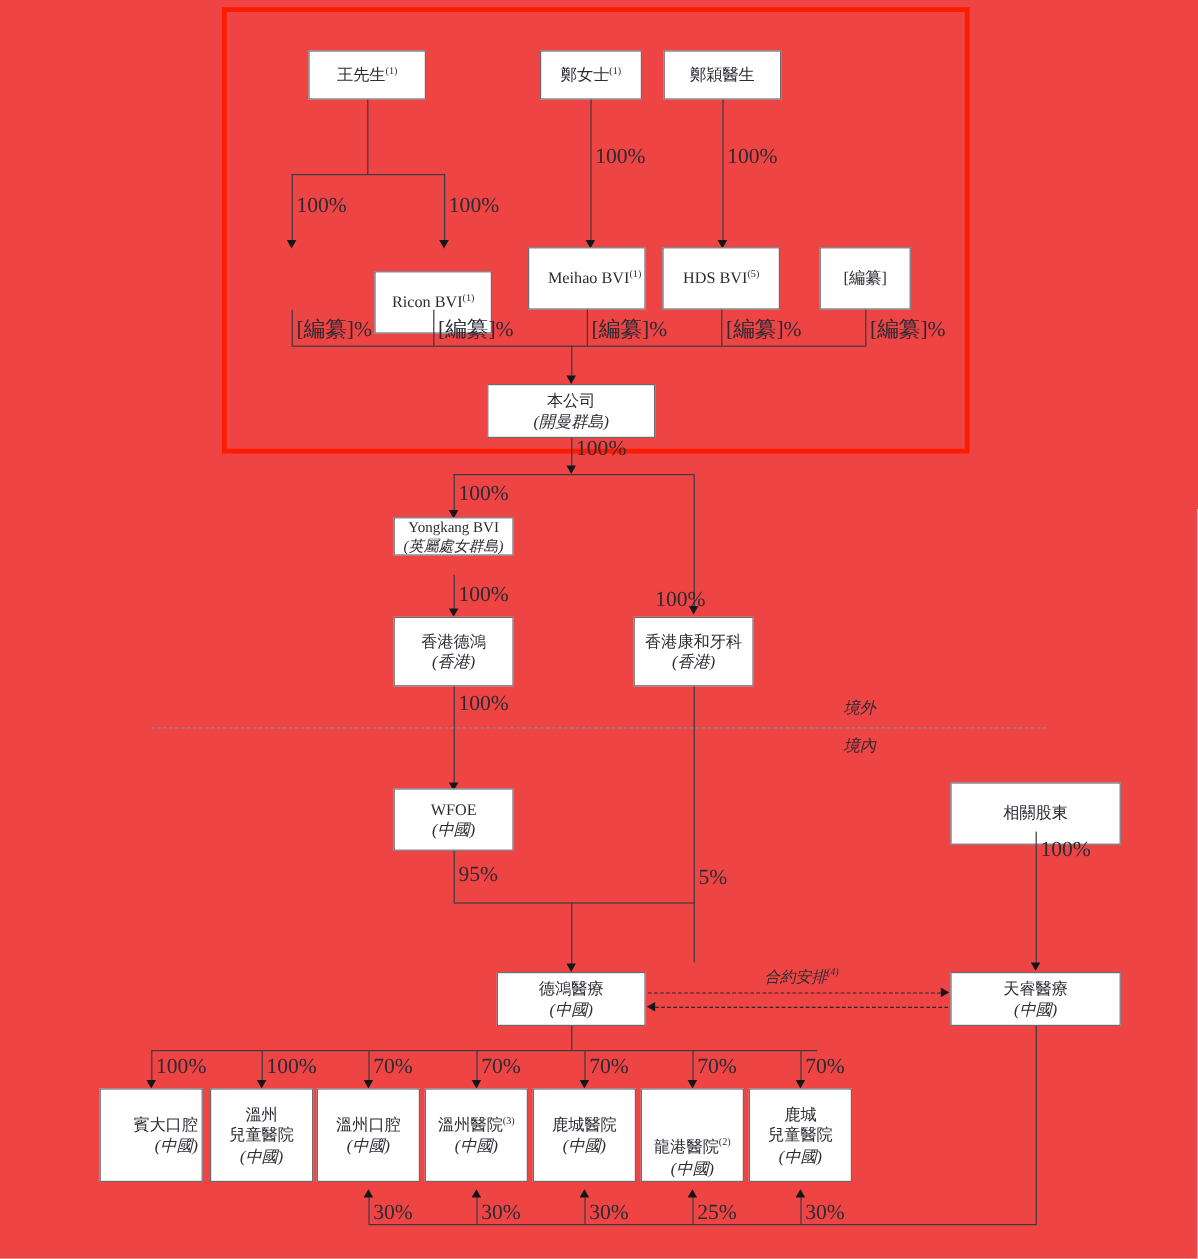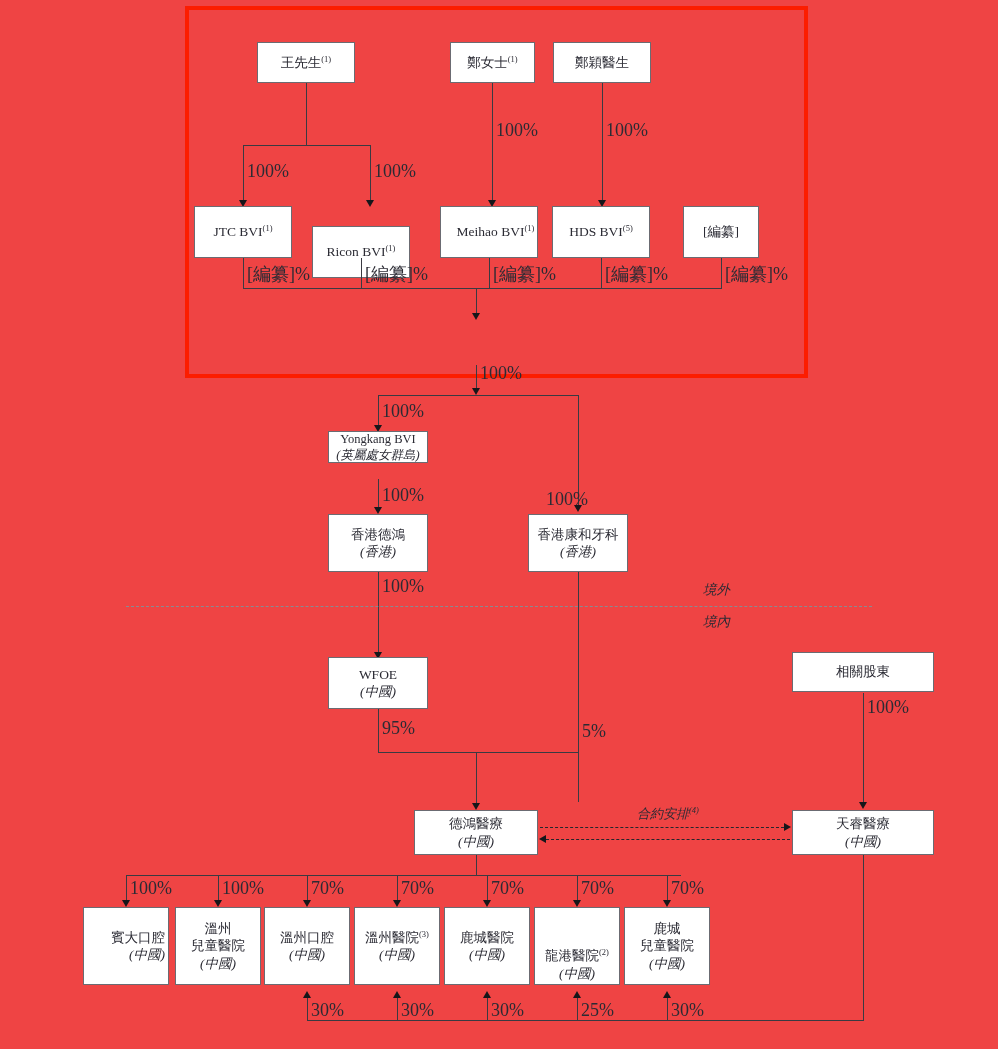--- a/index.html
+++ b/index.html
@@ -127,23 +127,20 @@
   <div class="pct" style="left:374px;top:161px;">100%</div>
 
   <div class="vline" style="left:492px;top:83px;height:120px;"></div>
   <div class="arrow-d" style="left:488px;top:200px;"></div>
   <div class="pct" style="left:496px;top:120px;">100%</div>
 
   <div class="vline" style="left:602px;top:83px;height:120px;"></div>
   <div class="arrow-d" style="left:598px;top:200px;"></div>
   <div class="pct" style="left:606px;top:120px;">100%</div>
 
-  <div class="box" style="left:194px;top:206px;width:98px;height:52px;">
-    <span class="l1"><span>JTC BVI</span><span class="sup">(1)</span></span>
-  </div>
   <div class="box" style="left:312px;top:206px;width:98px;height:52px;margin-top:20px;">
     <span class="l1"><span>Ricon BVI</span><span class="sup">(1)</span></span>
   </div>
   <div class="box" style="left:440px;top:206px;width:98px;height:52px;padding-left:16px;">
     <span class="l1"><span>Meihao BVI</span><span class="sup">(1)</span></span>
   </div>
   <div class="box" style="left:552px;top:206px;width:98px;height:52px;">
     <span class="l1"><span>HDS BVI</span><span class="sup">(5)</span></span>
   </div>
   <div class="box" style="left:683px;top:206px;width:76px;height:52px;">
@@ -159,20 +156,24 @@
 
   <div class="pct" style="left:247px;top:262px;">[編纂]%</div>
   <div class="pct" style="left:365px;top:262px;">[編纂]%</div>
   <div class="pct" style="left:493px;top:262px;">[編纂]%</div>
   <div class="pct" style="left:605px;top:262px;">[編纂]%</div>
   <div class="pct" style="left:725px;top:262px;">[編纂]%</div>
 
   <div class="vline" style="left:476px;top:288px;height:28px;"></div>
   <div class="arrow-d" style="left:472px;top:313px;"></div>
 
+  <div class="box" style="left:406px;top:320px;width:140px;height:45px;">
+    <span class="l1"><span>本公司</span></span>
+    <span class="l2">(開曼群島)</span>
+  </div>
 
   <div class="vline" style="left:476px;top:365px;height:28px;"></div>
   <div class="arrow-d" style="left:472px;top:388px;"></div>
   <div class="pct" style="left:480px;top:363px;">100%</div>
 
   <div class="hline" style="left:378px;top:395px;width:200px;"></div>
   <div class="vline" style="left:378px;top:395px;height:33px;"></div>
   <div class="arrow-d" style="left:374px;top:425px;"></div>
   <div class="pct" style="left:382px;top:401px;">100%</div>
   <div class="vline" style="left:578px;top:395px;height:113px;"></div>
@@ -206,21 +207,21 @@
 
   <div class="dashed-sep" style="left:126px;top:606px;width:746px;"></div>
   <div class="zone" style="left:703px;top:581px;">境外</div>
   <div class="zone" style="left:703px;top:613px;">境內</div>
 
   <div class="box" style="left:328px;top:657px;width:100px;height:52px;">
     <span class="l1"><span>WFOE</span></span>
     <span class="l2">(中國)</span>
   </div>
 
-  <div class="box" style="left:792px;top:652px;width:142px;height:40px;">
+  <div class="box" style="left:792px;top:652px;width:142px;height:52px;">
     <span class="l1"><span>相關股東</span></span>
   </div>
 
   <div class="vline" style="left:863px;top:693px;height:112px;"></div>
   <div class="arrow-d" style="left:859px;top:802px;"></div>
   <div class="pct" style="left:867px;top:697px;">100%</div>
 
   <div class="vline" style="left:378px;top:709px;height:43px;"></div>
   <div class="pct" style="left:382px;top:718px;">95%</div>
   <div class="hline" style="left:378px;top:752px;width:201px;"></div>

